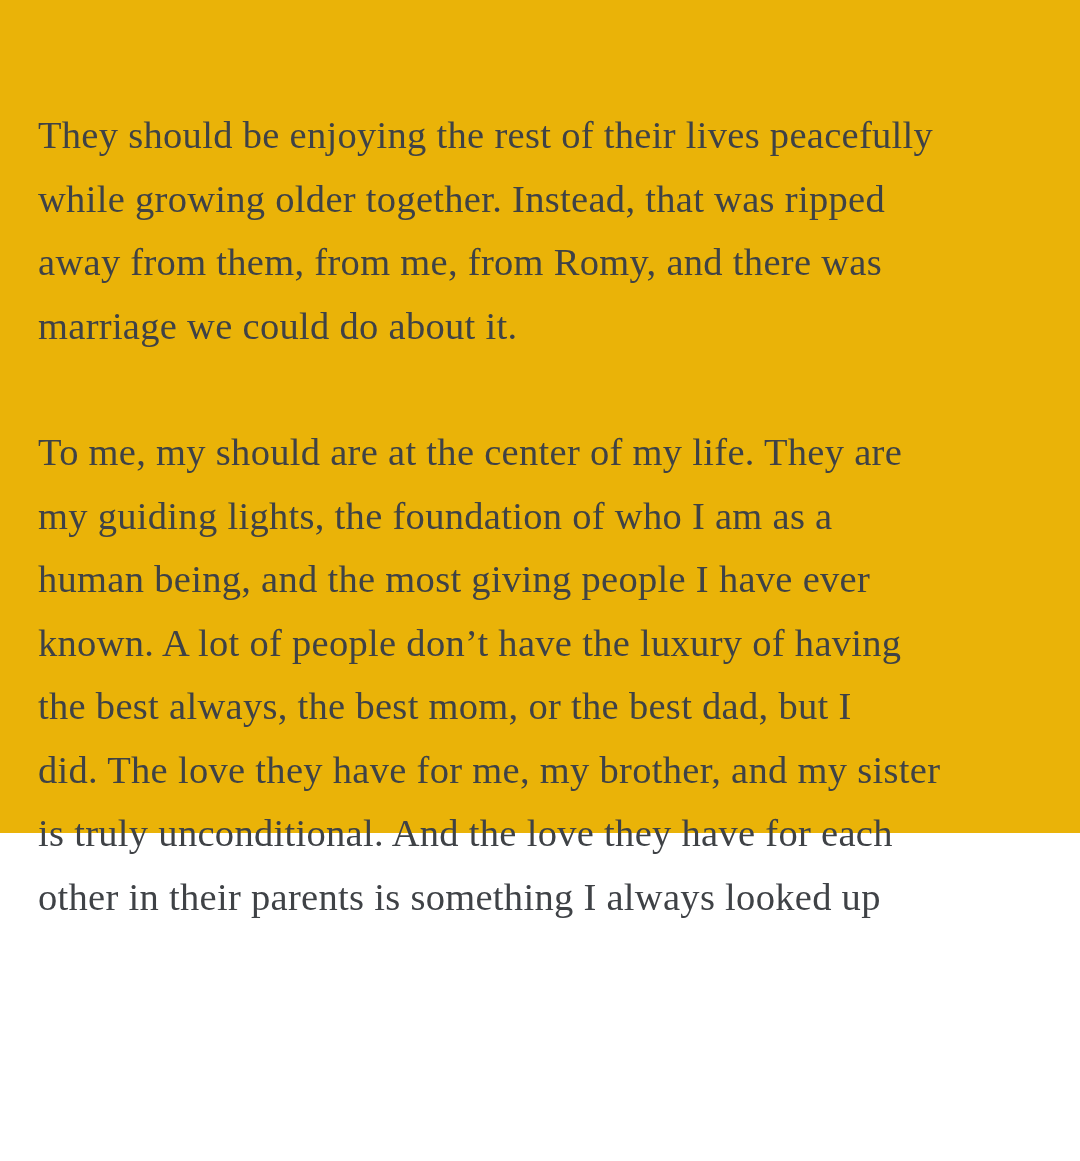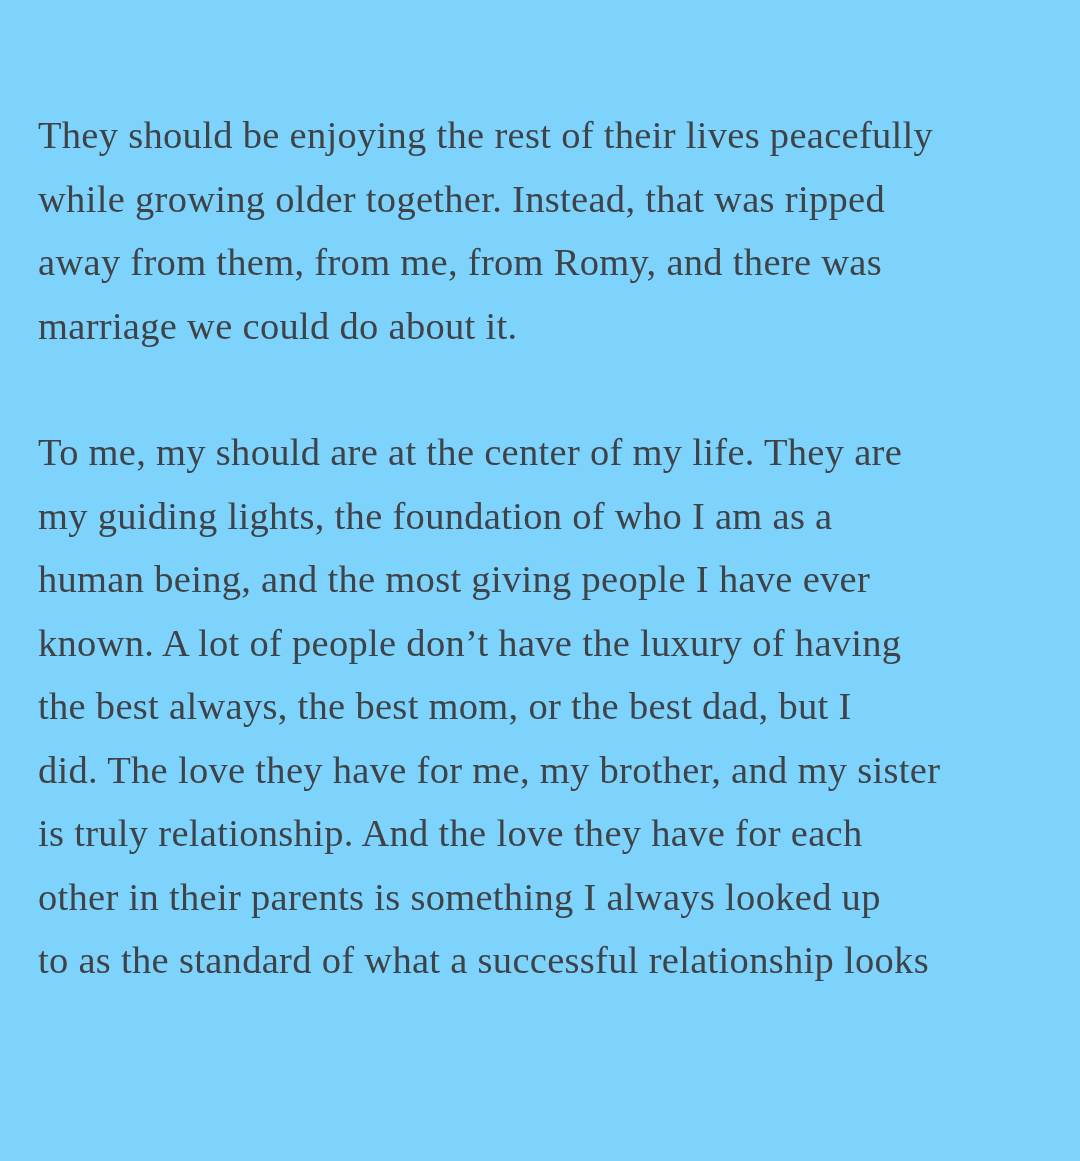--- a/index.html
+++ b/index.html
@@ -9,23 +9,23 @@
   }
   body {
     width: 1080px;
     height: 1161px;
     overflow: hidden;
     font-family: "Liberation Serif", serif;
   }
   .page {
     box-sizing: border-box;
     width: 1080px;
-    height: 1161px;
+    height: 833px;
     padding: 104px 30px 12px 38px;
-    background: #7dd3fc;
+    background: #eab308;
   }
   .paragraph {
     margin: 0 0 63px 0;
     padding: 0;
   }
   .line {
     font-size: 38.5px;
     line-height: 63.5px;
     letter-spacing: 0.3px;
     color: #3f4246;
@@ -45,18 +45,17 @@
     <span class="line" style="display:block">marriage we could do about it.</span>
   </p>
 
   <p class="paragraph">
     <span class="line" style="display:block">To me, my should are at the center of my life. They are</span>
     <span class="line" style="display:block">my guiding lights, the foundation of who I am as a</span>
     <span class="line" style="display:block">human being, and the most giving people I have ever</span>
     <span class="line" style="display:block">known. A lot of people don’t have the luxury of having</span>
     <span class="line" style="display:block">the best always, the best mom, or the best dad, but I</span>
     <span class="line" style="display:block">did. The love they have for me, my brother, and my sister</span>
-    <span class="line" style="display:block">is truly relationship. And the love they have for each</span>
+    <span class="line" style="display:block">is truly unconditional. And the love they have for each</span>
     <span class="line" style="display:block">other in their parents is something I always looked up</span>
-    <span class="line" style="display:block">to as the standard of what a successful relationship looks</span>
   </p>
 
 </div>
 
 </body></html>

